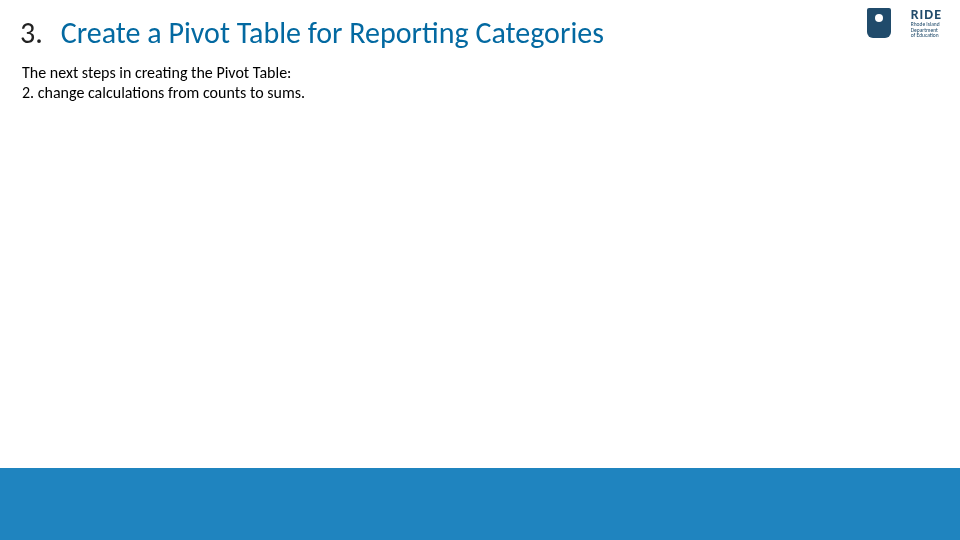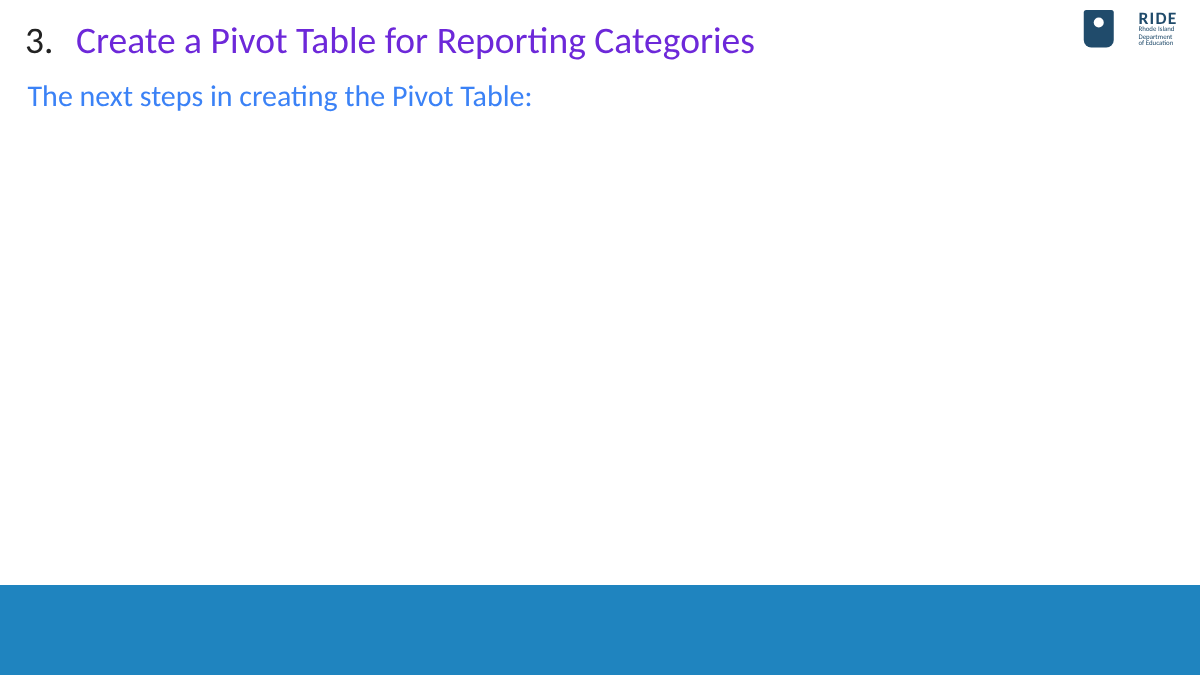--- a/index.html
+++ b/index.html
@@ -1,30 +1,30 @@
 <!DOCTYPE html>
 <html><head>
 <meta charset="utf-8">
 <style>
   * { box-sizing: border-box; margin: 0; padding: 0; }
   html, body { width: 960px; height: 540px; font-family: Calibri, Arial, sans-serif; background: #fff; }
   .slide { position: relative; width: 960px; height: 540px; overflow: hidden; }
 
   .title-row { display: flex; align-items: flex-start; padding: 14px 20px 0 20px; }
   .title-num { font-size: 30px; color: #222; margin-right: 18px; }
-  .title-text { font-size: 30px; color: #6d28d9; }
+  .title-text { font-size: 30px; color: #0369a1; }
 
   .logo { position: absolute; top: 8px; right: 18px; display: flex; align-items: center; gap: 20px; }
   .logo-shape { width: 24px; height: 30px; background: #204b6b; border-radius: 2px 2px 6px 6px; position: relative; }
   .logo-shape::after { content: ""; position: absolute; width: 8px; height: 8px; background: #fff; border-radius: 50%; top: 6px; left: 8px; }
   .logo-txt { display: flex; flex-direction: column; line-height: 1; }
   .logo-big { font-weight: bold; font-size: 14px; color: #204b6b; letter-spacing: 1px; }
   .logo-small { font-size: 5.5px; color: #204b6b; }
 
-  .body-text { padding: 12px 22px 0 22px; font-size: 24px; color: #3b82f6; line-height: 1.25; }
+  .body-text { padding: 12px 22px 0 22px; font-size: 16px; color: #000000; line-height: 1.25; }
   .step { padding-left: 0; }
 
   .panes { position: absolute; top: 238px; left: 0; width: 960px; height: 220px; }
 
   
   .pane { position: absolute; background: #f3f3f3; border: 1px solid #d0d0d0; font-size: 10px; color: #555; }
   .pane.left-pane { left: 188px; top: 250px; width: 188px; height: 206px; }
   .pane.right-pane { left: 596px; top: 248px; width: 202px; height: 212px; opacity: 0.82; }
   .pane.right-pane .hdr { color: #c7c7c7; }
   .quad { display: grid; grid-template-columns: 1fr 1fr; grid-template-rows: 90px 1fr; width: 100%; height: 100%; }
@@ -53,20 +53,21 @@
     <div class="logo-txt">
       <span class="logo-big">RIDE</span>
       <span class="logo-small">Rhode Island</span>
       <span class="logo-small">Department</span>
       <span class="logo-small">of Education</span>
     </div>
   </div>
 
   <div class="body-text">
     <div>The next steps in creating the Pivot Table:</div>
+    <div class="step">2.  change calculations from counts to sums.</div>
   </div>
 
   <div class="panes">
 
     <div class="pane left-pane">
       <div class="quad">
         <div class="box">
           <div class="hdr">
               <span class="ico filt"></span>
               <span>FILTERS</span>

